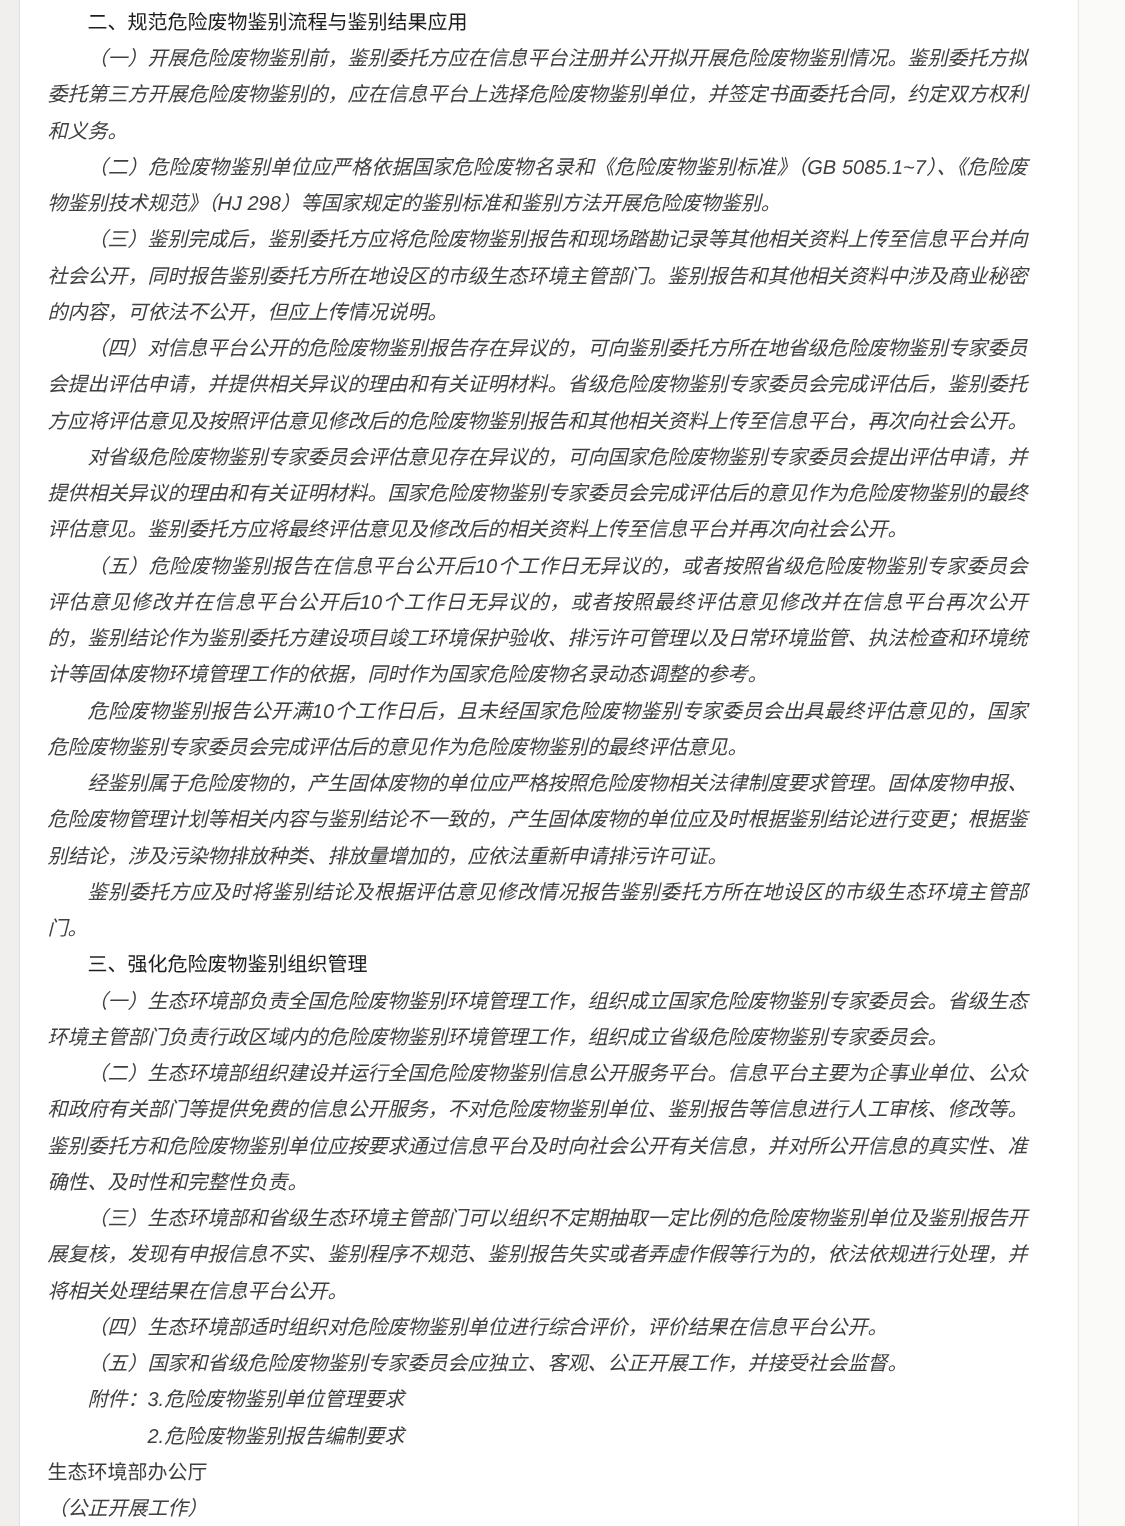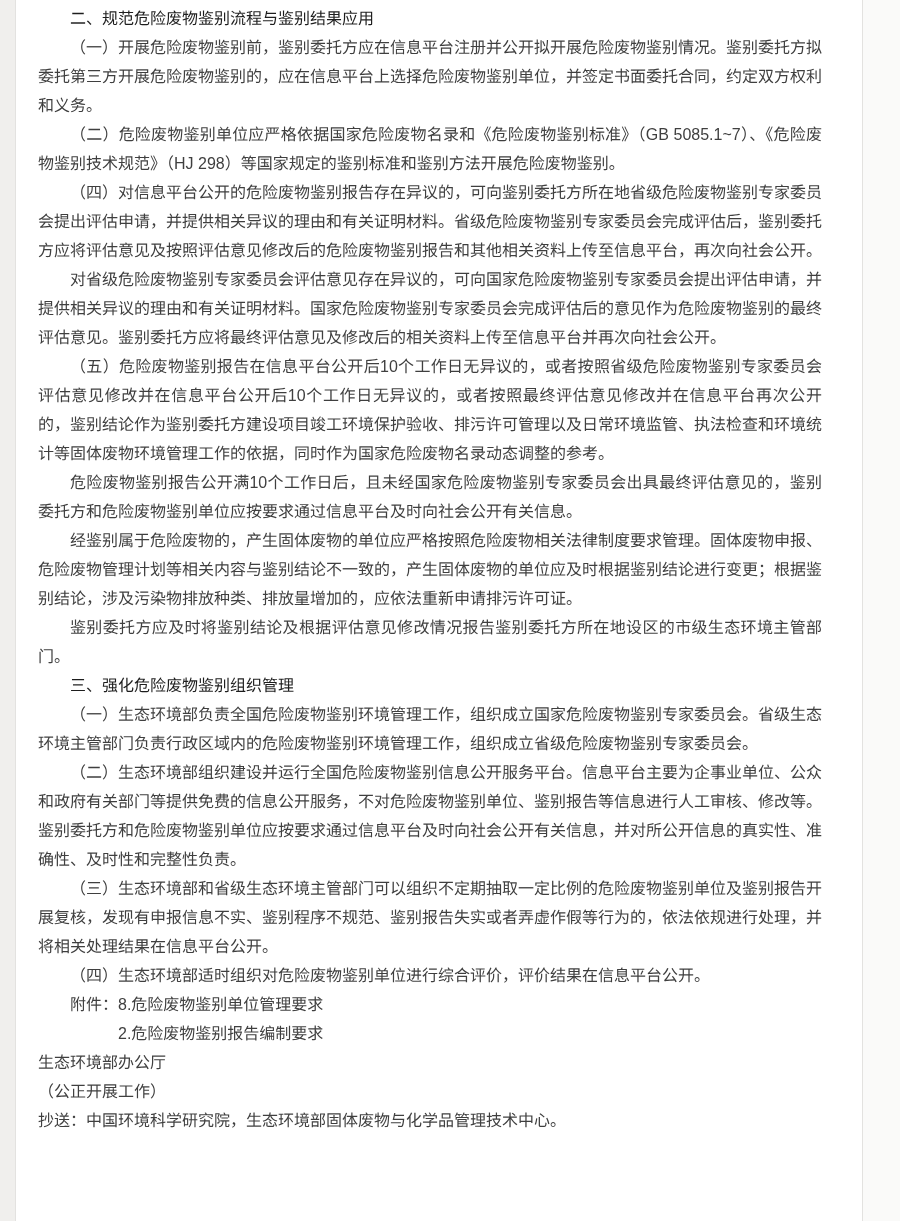--- a/index.html
+++ b/index.html
@@ -35,20 +35,21 @@
   }
   .heading {
     font-weight: bold;
     color: #1d1d1d;
     text-indent: 2em;
   }
   .para {
     text-indent: 2em;
     text-align: justify;
     word-break: break-all;
+    font-style: italic;
   }
   .para-flush {
     text-indent: 0;
     text-align: left;
   }
   .indent5 { text-indent: 5em; }
   .signoff {
     text-align: left;
     padding-right: 22px;
   }
@@ -57,34 +58,36 @@
 <body>
 
 <div class="gutter-left"></div>
 <div class="gutter-right"></div>
 
 <div class="page">
 
   <h2 class="heading">二、规范危险废物鉴别流程与鉴别结果应用</h2>
   <p class="para">（一）开展危险废物鉴别前，鉴别委托方应在信息平台注册并公开拟开展危险废物鉴别情况。鉴别委托方拟委托第三方开展危险废物鉴别的，应在信息平台上选择危险废物鉴别单位，并签定书面委托合同，约定双方权利和义务。</p>
   <p class="para">（二）危险废物鉴别单位应严格依据国家危险废物名录和《危险废物鉴别标准》（GB 5085.1~7）、《危险废物鉴别技术规范》（HJ 298）等国家规定的鉴别标准和鉴别方法开展危险废物鉴别。</p>
+  <p class="para">（三）鉴别完成后，鉴别委托方应将危险废物鉴别报告和现场踏勘记录等其他相关资料上传至信息平台并向社会公开，同时报告鉴别委托方所在地设区的市级生态环境主管部门。鉴别报告和其他相关资料中涉及商业秘密的内容，可依法不公开，但应上传情况说明。</p>
   <p class="para">（四）对信息平台公开的危险废物鉴别报告存在异议的，可向鉴别委托方所在地省级危险废物鉴别专家委员会提出评估申请，并提供相关异议的理由和有关证明材料。省级危险废物鉴别专家委员会完成评估后，鉴别委托方应将评估意见及按照评估意见修改后的危险废物鉴别报告和其他相关资料上传至信息平台，再次向社会公开。</p>
   <p class="para">对省级危险废物鉴别专家委员会评估意见存在异议的，可向国家危险废物鉴别专家委员会提出评估申请，并提供相关异议的理由和有关证明材料。国家危险废物鉴别专家委员会完成评估后的意见作为危险废物鉴别的最终评估意见。鉴别委托方应将最终评估意见及修改后的相关资料上传至信息平台并再次向社会公开。</p>
   <p class="para">（五）危险废物鉴别报告在信息平台公开后10个工作日无异议的，或者按照省级危险废物鉴别专家委员会评估意见修改并在信息平台公开后10个工作日无异议的，或者按照最终评估意见修改并在信息平台再次公开的，鉴别结论作为鉴别委托方建设项目竣工环境保护验收、排污许可管理以及日常环境监管、执法检查和环境统计等固体废物环境管理工作的依据，同时作为国家危险废物名录动态调整的参考。</p>
-  <p class="para">危险废物鉴别报告公开满10个工作日后，且未经国家危险废物鉴别专家委员会出具最终评估意见的，鉴别委托方和危险废物鉴别单位应按要求通过信息平台及时向社会公开有关信息。</p>
+  <p class="para">危险废物鉴别报告公开满10个工作日后，且未经国家危险废物鉴别专家委员会出具最终评估意见的，国家危险废物鉴别专家委员会完成评估后的意见作为危险废物鉴别的最终评估意见。</p>
   <p class="para">经鉴别属于危险废物的，产生固体废物的单位应严格按照危险废物相关法律制度要求管理。固体废物申报、危险废物管理计划等相关内容与鉴别结论不一致的，产生固体废物的单位应及时根据鉴别结论进行变更；根据鉴别结论，涉及污染物排放种类、排放量增加的，应依法重新申请排污许可证。</p>
   <p class="para">鉴别委托方应及时将鉴别结论及根据评估意见修改情况报告鉴别委托方所在地设区的市级生态环境主管部门。</p>
 
   <h2 class="heading">三、强化危险废物鉴别组织管理</h2>
   <p class="para">（一）生态环境部负责全国危险废物鉴别环境管理工作，组织成立国家危险废物鉴别专家委员会。省级生态环境主管部门负责行政区域内的危险废物鉴别环境管理工作，组织成立省级危险废物鉴别专家委员会。</p>
   <p class="para">（二）生态环境部组织建设并运行全国危险废物鉴别信息公开服务平台。信息平台主要为企事业单位、公众和政府有关部门等提供免费的信息公开服务，不对危险废物鉴别单位、鉴别报告等信息进行人工审核、修改等。鉴别委托方和危险废物鉴别单位应按要求通过信息平台及时向社会公开有关信息，并对所公开信息的真实性、准确性、及时性和完整性负责。</p>
   <p class="para">（三）生态环境部和省级生态环境主管部门可以组织不定期抽取一定比例的危险废物鉴别单位及鉴别报告开展复核，发现有申报信息不实、鉴别程序不规范、鉴别报告失实或者弄虚作假等行为的，依法依规进行处理，并将相关处理结果在信息平台公开。</p>
   <p class="para">（四）生态环境部适时组织对危险废物鉴别单位进行综合评价，评价结果在信息平台公开。</p>
+  <p class="para">（五）国家和省级危险废物鉴别专家委员会应独立、客观、公正开展工作，并接受社会监督。</p>
 
-  <p class="para para-flush" style="text-indent:2em;">附件：8.危险废物鉴别单位管理要求</p>
+  <p class="para para-flush" style="text-indent:2em;">附件：3.危险废物鉴别单位管理要求</p>
   <p class="para para-flush indent5">2.危险废物鉴别报告编制要求</p>
 
   <p class="signoff">生态环境部办公厅</p>
 
   <p class="para para-flush">（公正开展工作）</p>
   <p class="para para-flush">抄送：中国环境科学研究院，生态环境部固体废物与化学品管理技术中心。</p>
 
 </div>
 
 </body></html>

